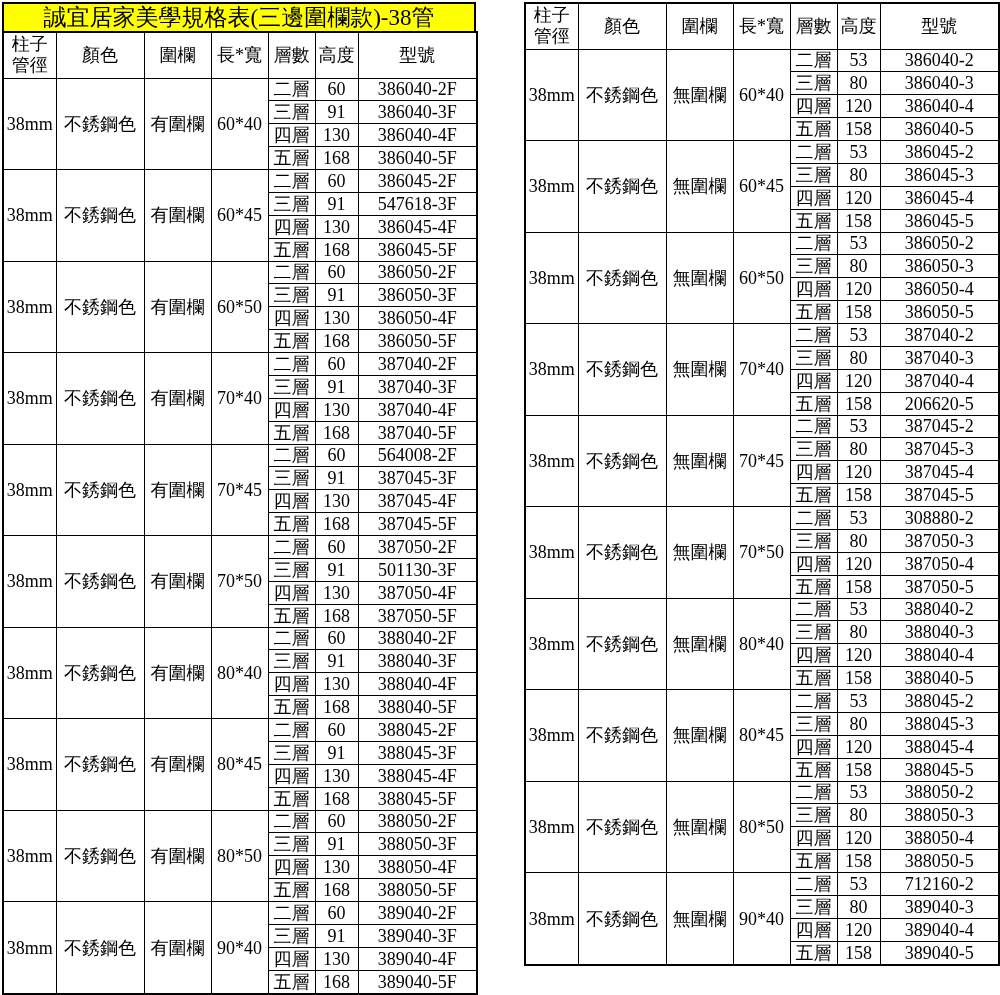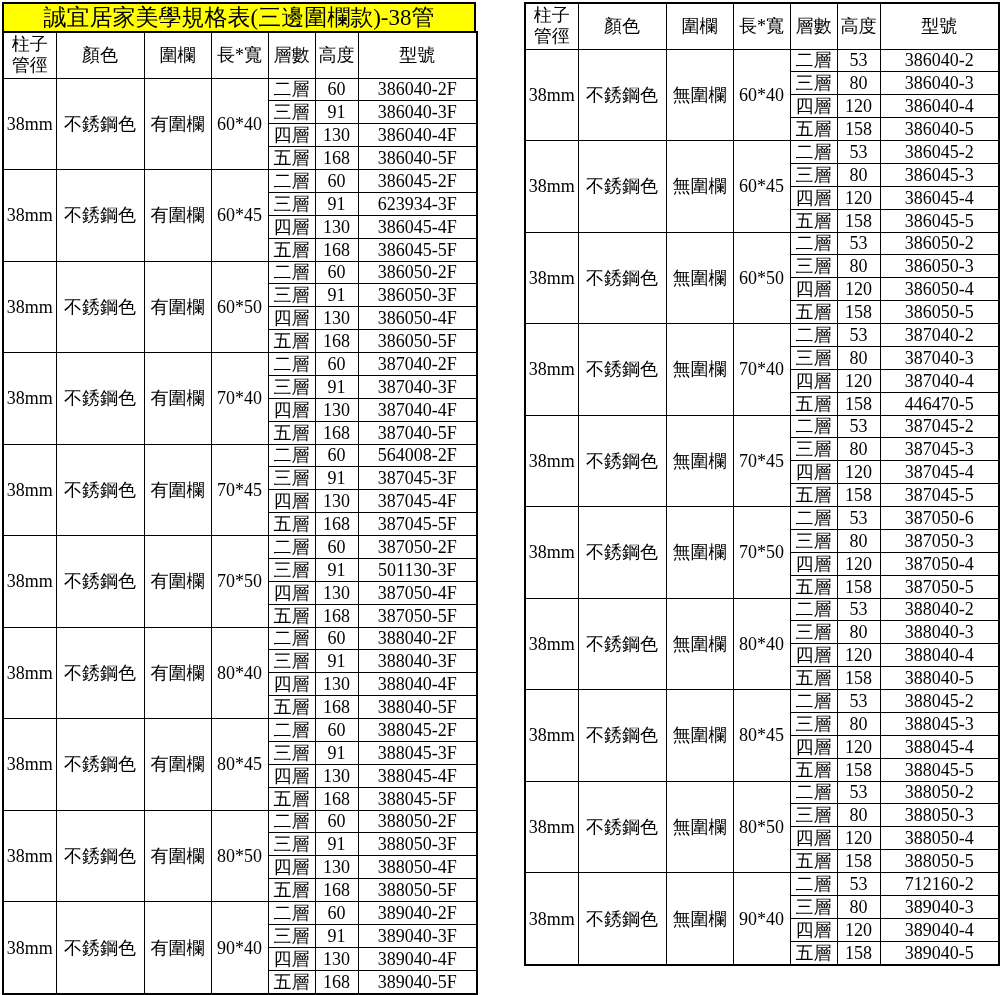--- a/index.html
+++ b/index.html
@@ -122,21 +122,21 @@
             <td rowspan="4">不銹鋼色</td>
             <td rowspan="4">有圍欄</td>
             <td rowspan="4">60*45</td>
             <td>二層</td>
             <td>60</td>
             <td>386045-2F</td>
           </tr>
           <tr>
             <td>三層</td>
             <td>91</td>
-            <td>623934-3F</td>
+            <td>547618-3F</td>
           </tr>
           <tr>
             <td>四層</td>
             <td>130</td>
             <td>386045-4F</td>
           </tr>
           <tr>
             <td>五層</td>
             <td>168</td>
             <td>386045-5F</td>
@@ -448,21 +448,21 @@
             <td>387040-3</td>
           </tr>
           <tr>
             <td>四層</td>
             <td>120</td>
             <td>387040-4</td>
           </tr>
           <tr>
             <td>五層</td>
             <td>158</td>
-            <td>446470-5</td>
+            <td>206620-5</td>
           </tr>
           <tr>
             <td rowspan="4">38mm</td>
             <td rowspan="4">不銹鋼色</td>
             <td rowspan="4">無圍欄</td>
             <td rowspan="4">70*45</td>
             <td>二層</td>
             <td>53</td>
             <td>387045-2</td>
           </tr>
@@ -481,21 +481,21 @@
             <td>158</td>
             <td>387045-5</td>
           </tr>
           <tr>
             <td rowspan="4">38mm</td>
             <td rowspan="4">不銹鋼色</td>
             <td rowspan="4">無圍欄</td>
             <td rowspan="4">70*50</td>
             <td>二層</td>
             <td>53</td>
-            <td>387050-6</td>
+            <td>308880-2</td>
           </tr>
           <tr>
             <td>三層</td>
             <td>80</td>
             <td>387050-3</td>
           </tr>
           <tr>
             <td>四層</td>
             <td>120</td>
             <td>387050-4</td>

